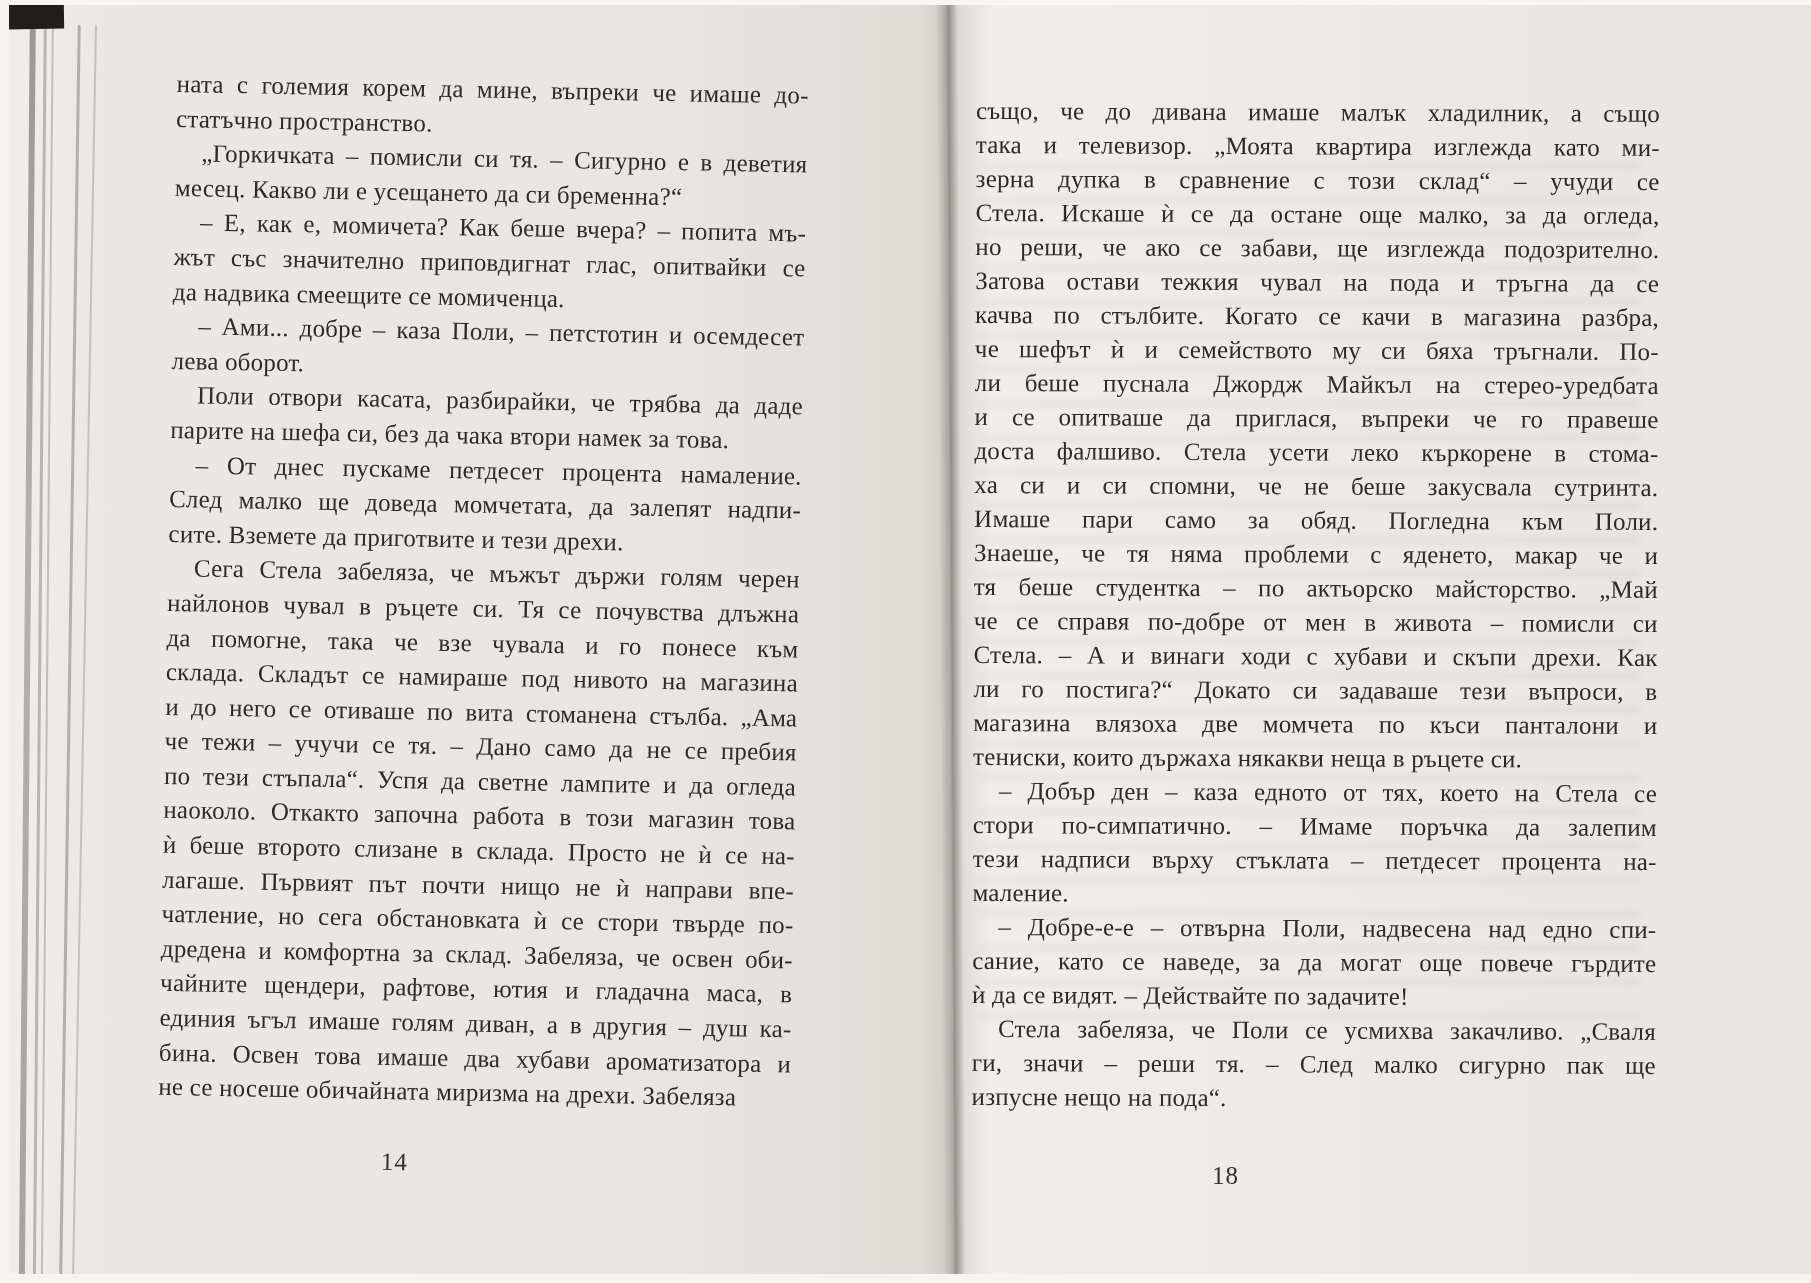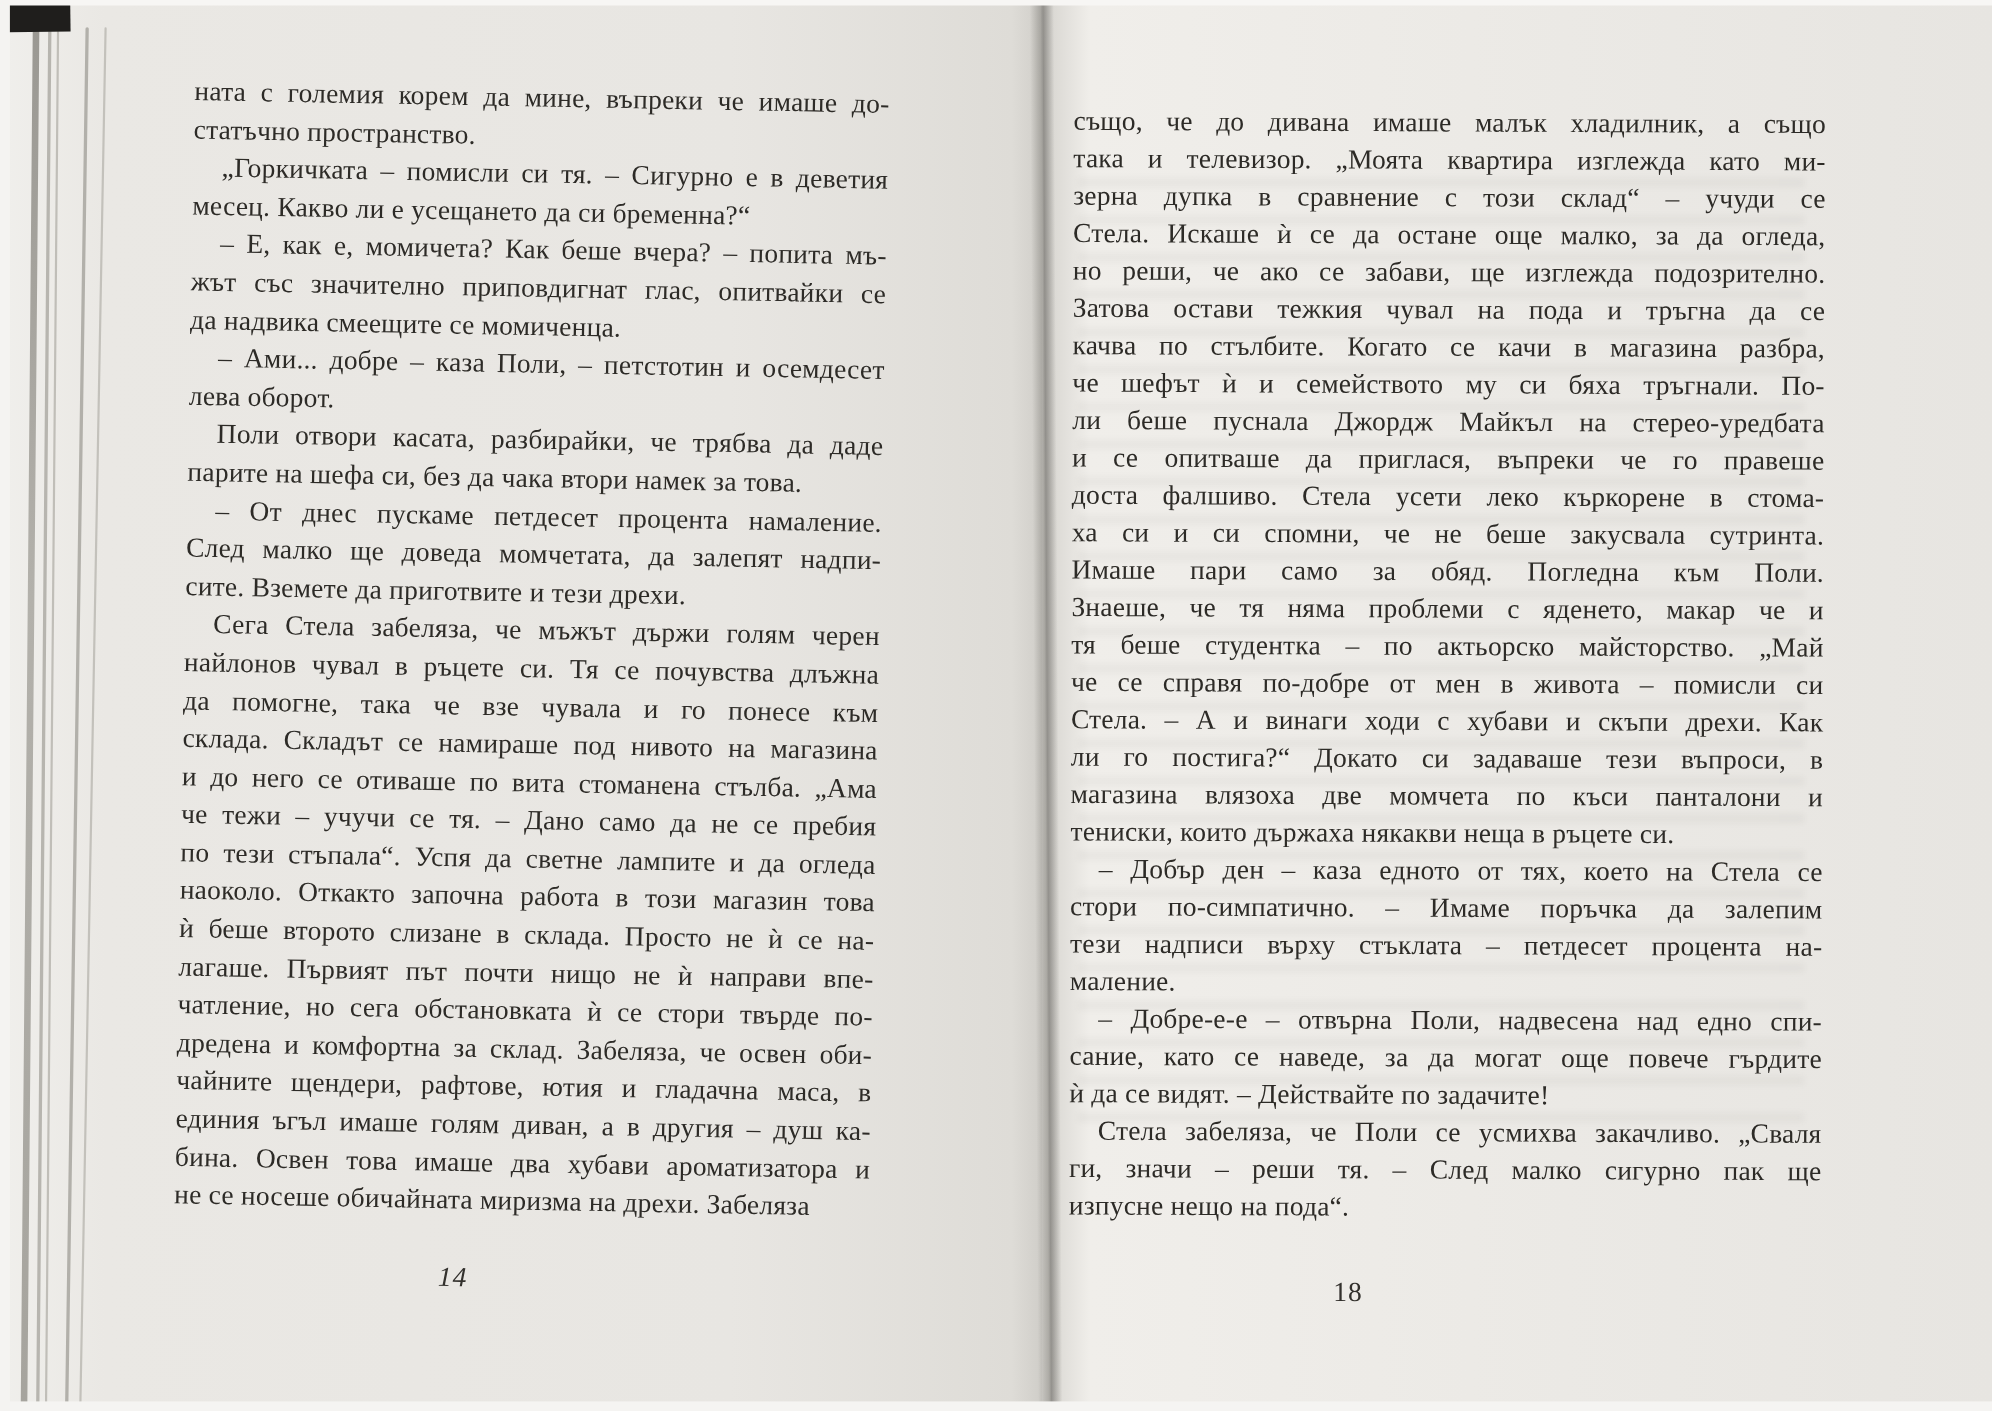--- a/index.html
+++ b/index.html
@@ -65,21 +65,21 @@
     text-justify:inter-word;
     white-space:normal;
   }
   .page-text.right .line{height:34px;}
   .line.end{text-align-last:left;}
   .line.indent{text-indent:26px;}
 
   .page-number{
     position:absolute;color:#33312d;font-size:25px;letter-spacing:1px;
   }
-  .page-number.n14{left:398px;top:1148px;transform:rotate(1deg);font-style:italic;}
+  .page-number.n14{left:381px;top:1148px;transform:rotate(1deg);}
   .page-number.n15{left:1212px;top:1162px;}
 
   
   .showthrough{position:absolute;left:980px;top:140px;width:660px;height:900px;opacity:.05;
     background:repeating-linear-gradient(180deg,transparent 0 22px,#5a5850 22px 30px,transparent 30px 34px);
     filter:blur(3px);}
 </style>
 </head>
 <body>
 

